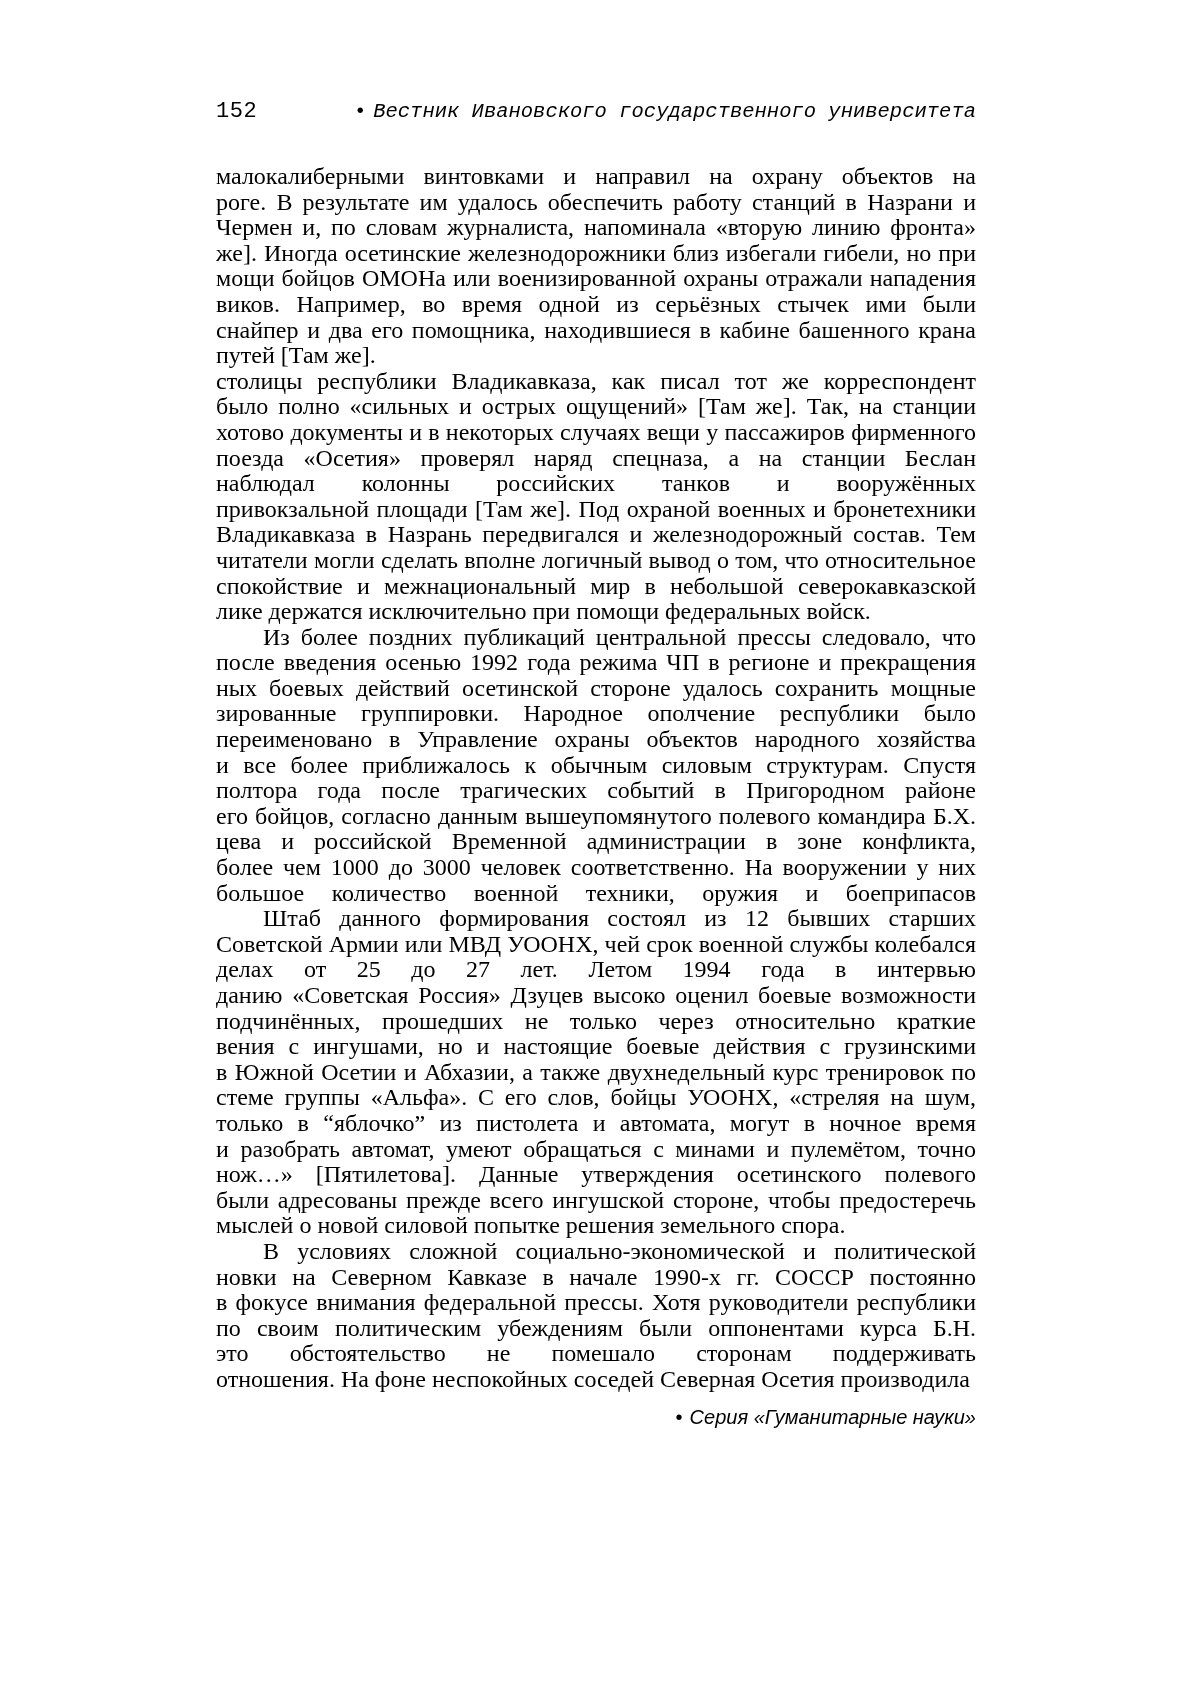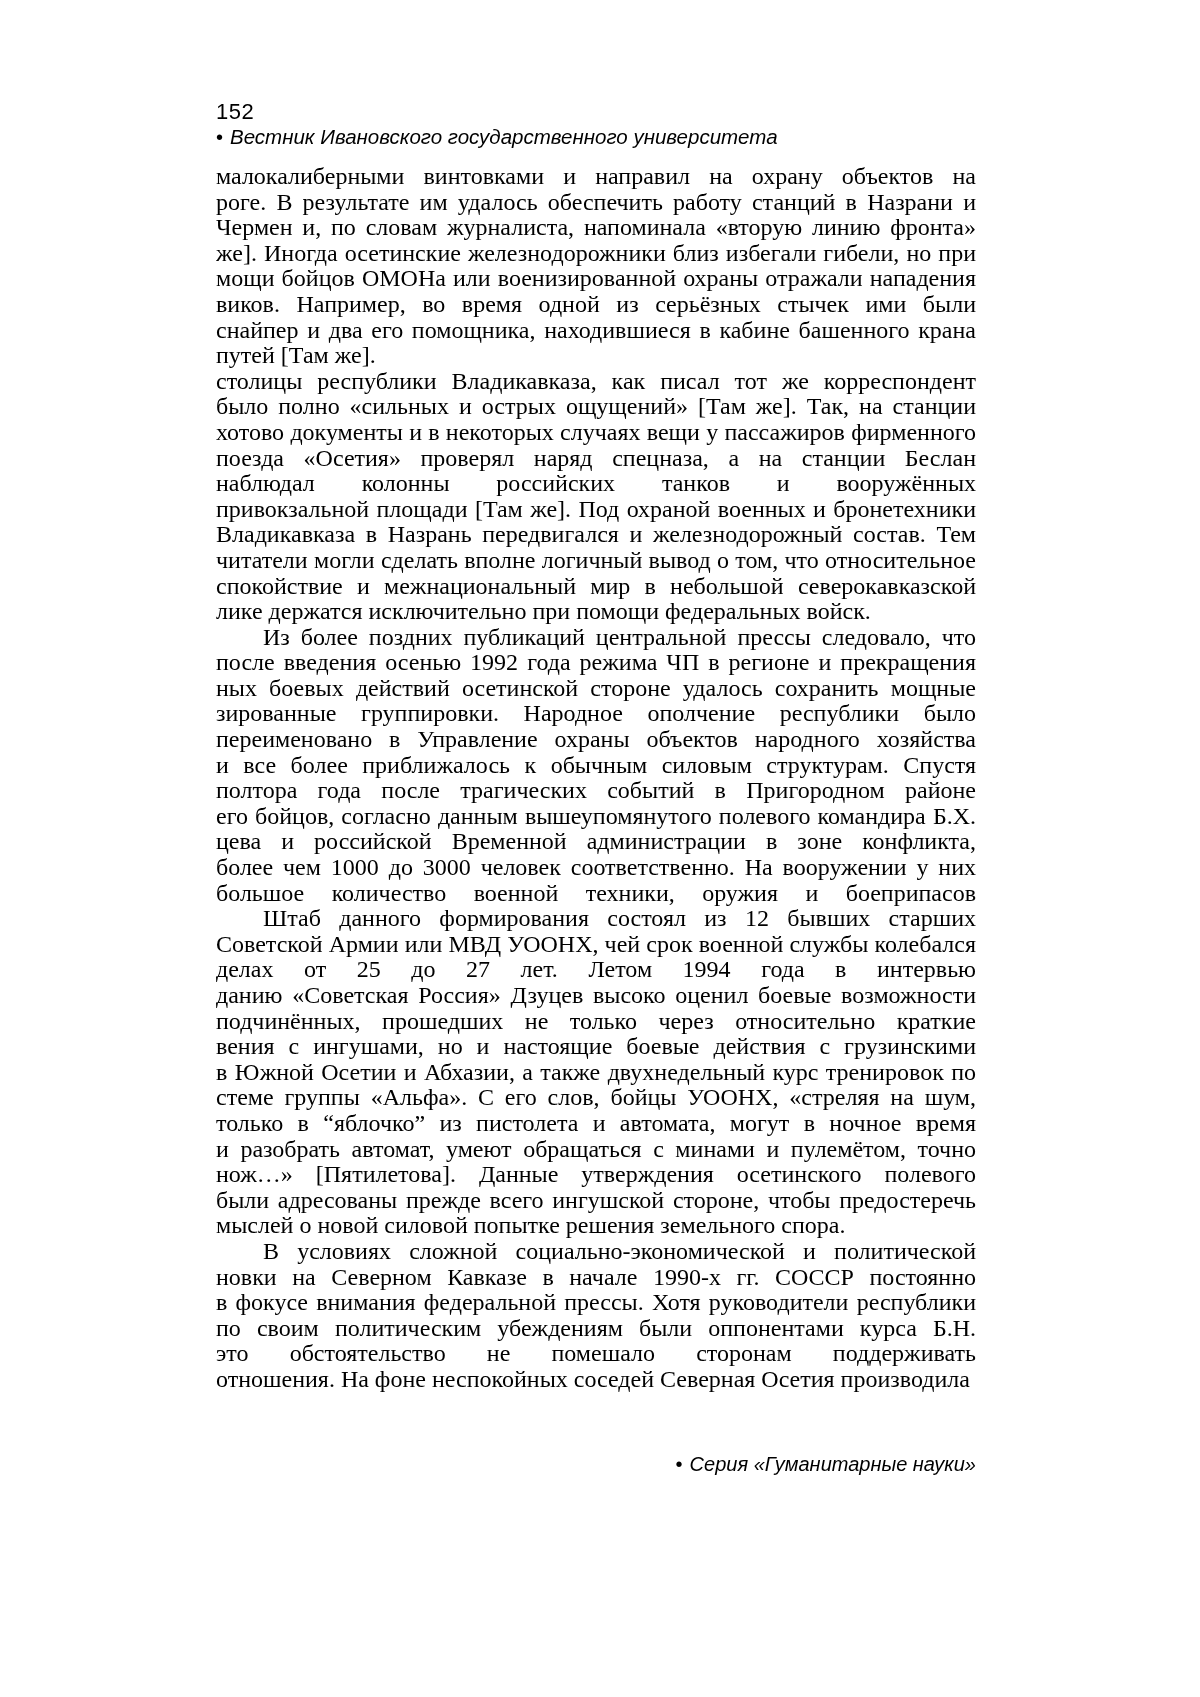--- a/index.html
+++ b/index.html
@@ -14,22 +14,21 @@
     margin: 0 auto;
   }
   .page-header {
     position: absolute;
     left: 216px;
     top: 99px;
     width: 760px;
     display: flex;
     justify-content: space-between;
     align-items: baseline;
-    font-family: Liberation Sans, sans-serif;
-    flex-direction: column;
+    font-family: Liberation Mono, monospace;
   }
   .page-number {
     font-size: 22px;
     font-style: normal;
     letter-spacing: 0.5px;
   }
   .running-title {
     font-size: 20.5px;
     font-style: italic;
     white-space: nowrap;
@@ -53,21 +52,21 @@
     overflow: hidden;
     text-align: justify;
     text-align-last: justify;
     white-space: normal;
   }
   .line.last { text-align-last: left; font-family: Liberation Serif, serif; }
   .line.indent { text-indent: 47px; }
   .page-footer {
     position: absolute;
     left: 216px;
-    top: 1453px;
+    top: 1406px;
     width: 760px;
     text-align: right;
     font-family: "Liberation Sans", sans-serif;
     font-style: italic;
     font-size: 20px;
     white-space: nowrap;
   }
 </style>
 </head>
 <body>

